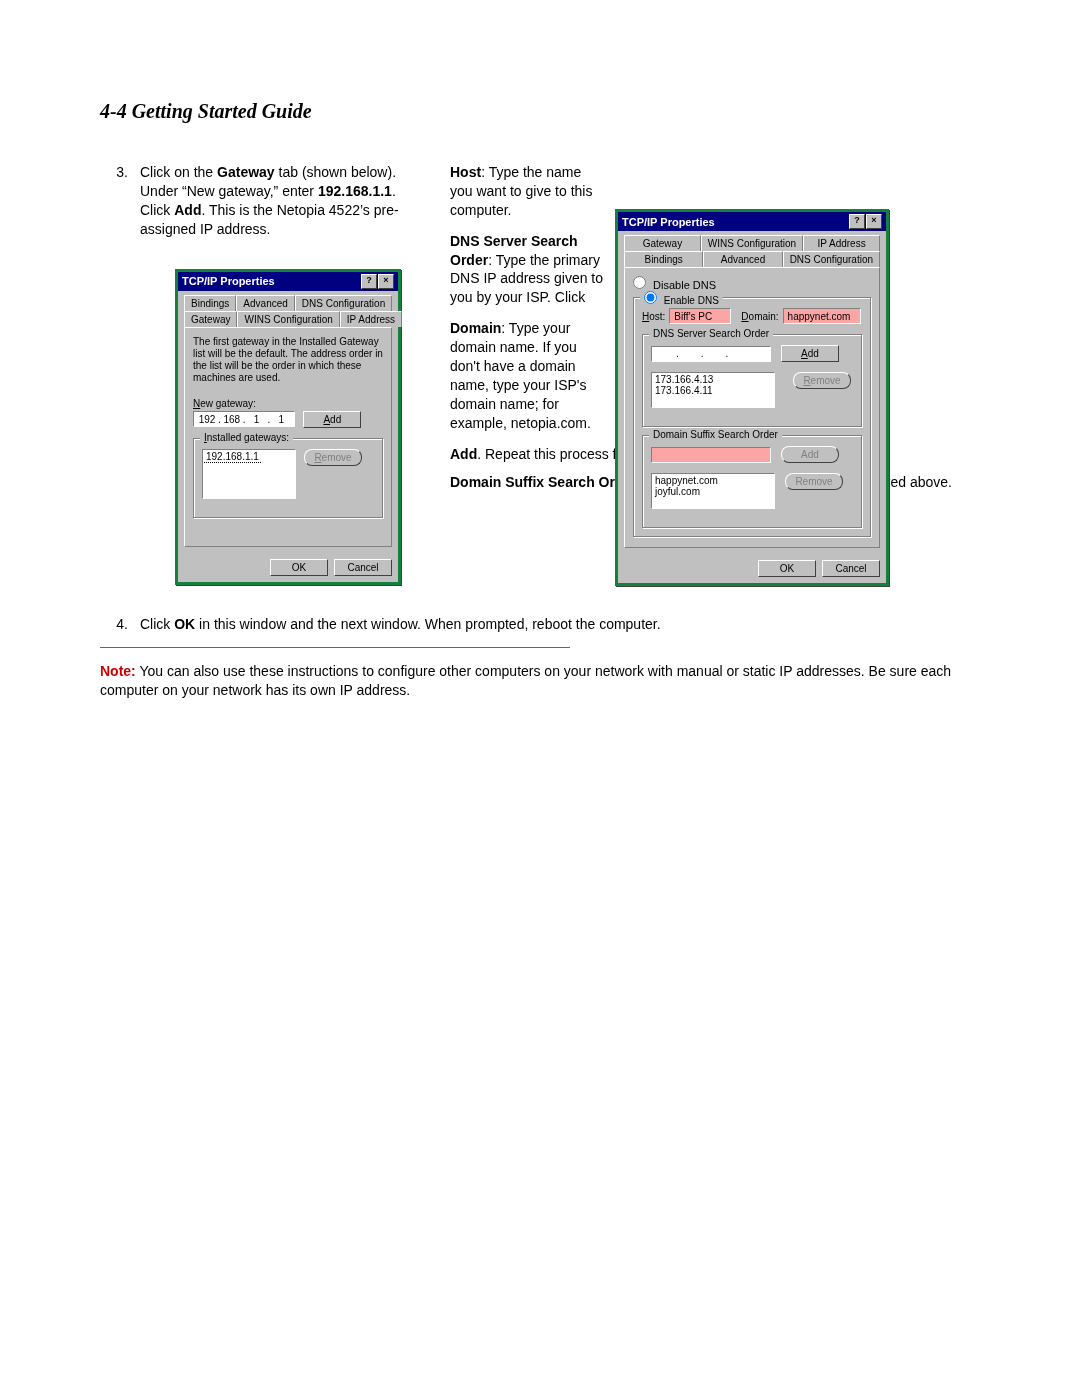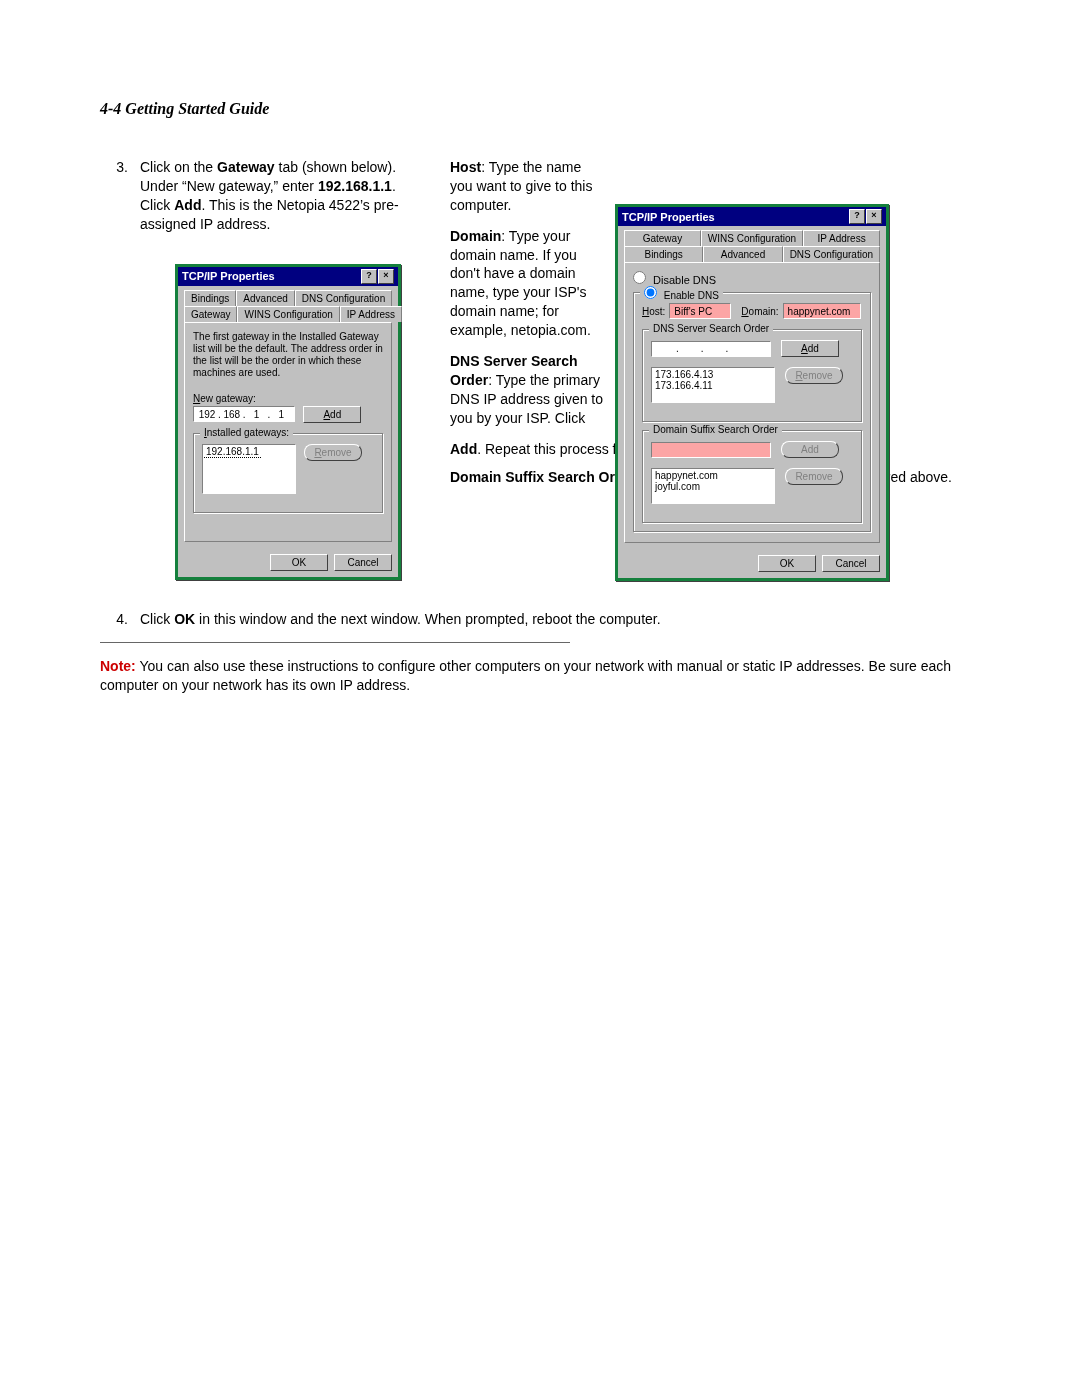--- a/index.html
+++ b/index.html
@@ -9,21 +9,21 @@
     background: #fff;
     margin: 0;
     padding: 100px 90px 0 100px;
     width: 1080px;
     height: 1397px;
     box-sizing: border-box;
   }
   .page-header {
     font-style: italic;
     font-weight: bold;
-    font-size: 16px;
+    font-size: 20px;
     margin-bottom: 40px;
     font-family: Georgia, serif;
   }
   .content {
     position: relative;
   }
   .step3-line {
     display: flex;
     margin-bottom: 6px;
     line-height: 1.35;
@@ -226,22 +226,22 @@
   <div class="step3-line">
     <div class="step3-num">3.</div>
     <div class="step3-body">
       <span>Click on the </span><b>Gateway</b><span> tab (shown below). Under “New gateway,” enter </span><b>192.168.1.1</b><span>. Click </span><b>Add</b><span>. This is the Netopia 4522’s pre-assigned IP address.</span>
     </div>
   </div>
 
   <div class="right-desc">
     <div class="right-col-narrow">
       <div class="para"><b>Host</b><span>: Type the name you want to give to this computer.</span></div>
+      <div class="para"><b>DNS Server Search Order</b><span>: Type the primary DNS IP address given to you by your ISP. Click </span></div>
       <div class="para"><b>Domain</b><span>: Type your domain name. If you don't have a domain name, type your ISP's domain name; for example, netopia.com.</span></div>
-      <div class="para"><b>DNS Server Search Order</b><span>: Type the primary DNS IP address given to you by your ISP. Click </span></div>
     </div>
     <div class="below-text">
       <b>Add</b><span>. Repeat this process for the secondary DNS.</span>
     </div>
     <div class="below-text">
       <b>Domain Suffix Search Order</b><span>: Enter the same domain name you entered above.</span>
     </div>
   </div>
 
   <div class="screenshot-container-left">
@@ -328,21 +328,21 @@
             </div>
 
             <div class="group-box" style="margin-top:4px;">
               <span class="group-title">DNS Server Search Order</span>
               <div class="row" style="gap:10px;">
                 <span class="ip-box" style="width:120px;">
                   <span class="ip-seg"></span>.<span class="ip-seg"></span>.<span class="ip-seg"></span>.<span class="ip-seg"></span>
                 </span>
                 <button class="btn95 underline-first">Add</button>
               </div>
-              <div class="row" style="gap:10px; align-items:flex-start;">
+              <div class="row" style="gap:18px; align-items:flex-start;">
                 <div class="listbox" style="width:120px;height:32px;">
                   <div class="item">173.166.4.13</div>
                   <div class="item">173.166.4.11</div>
                 </div>
                 <button class="btn95 disabled underline-first">Remove</button>
               </div>
             </div>
 
             <div class="group-box" style="margin-top:8px;">
               <span class="group-title">Domain Suffix Search Order</span>

